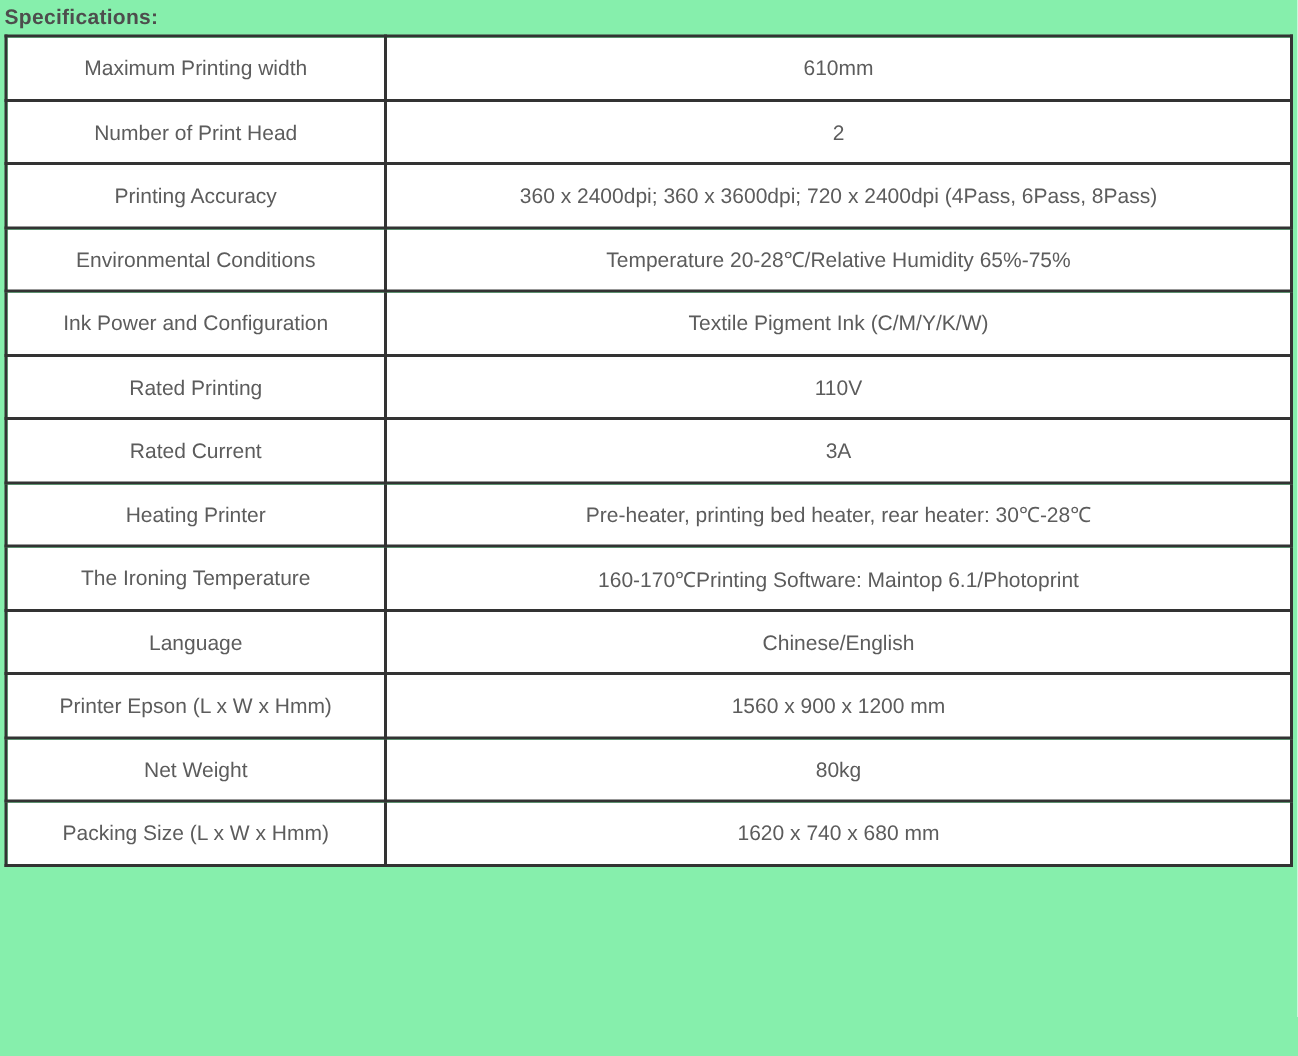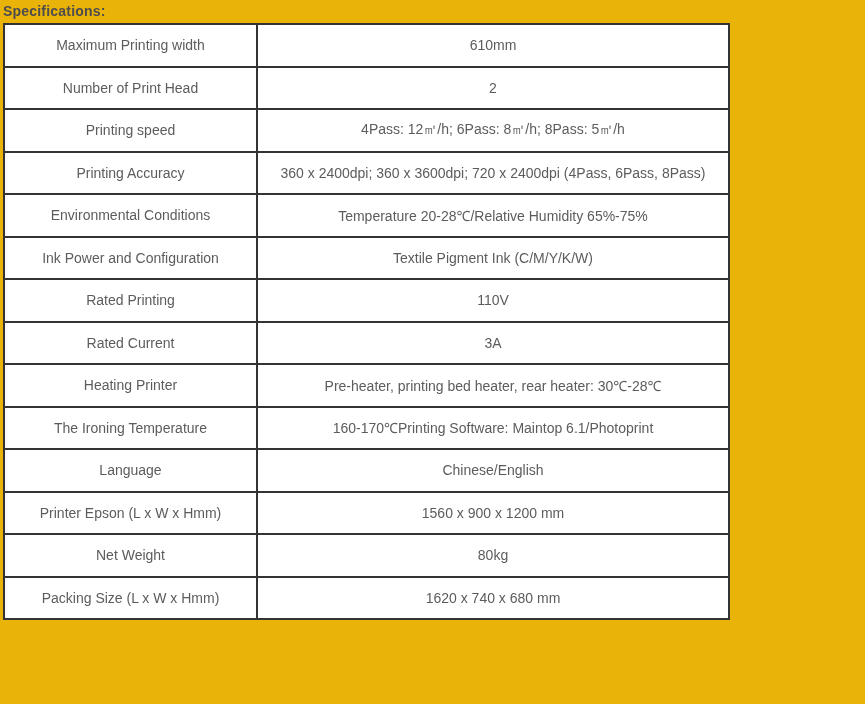--- a/index.html
+++ b/index.html
@@ -5,34 +5,34 @@
   html, body {
     margin: 0;
     padding: 0;
     background: #ffffff;
     font-family: "Liberation Sans", sans-serif;
   }
   .page {
     width: 865px;
     height: 704px;
     box-sizing: border-box;
-    background: #eab308;
+    background: #86efac;
     overflow: hidden;
   }
   .heading {
     font-size: 14px;
     font-weight: bold;
     color: #4d4d4d;
     padding: 3px 0 4px 3px;
     letter-spacing: 0.2px;
   }
   table.spec-table {
     border-collapse: collapse;
     table-layout: fixed;
-    width: 727px;
+    width: 859px;
     margin-left: 3px;
   }
   table.spec-table td {
     border: 2px solid #333333;
     height: 40.5px;
     text-align: center;
     vertical-align: middle;
     font-size: 14px;
     color: #5c5c5c;
     padding: 0 10px;
@@ -52,24 +52,20 @@
 
   <table class="spec-table">
     <tbody id="spec-tbody">
         <tr>
           <td class="label-cell">Maximum Printing width</td>
           <td class="value-cell">610mm</td>
         </tr>
         <tr>
           <td class="label-cell">Number of Print Head</td>
           <td class="value-cell">2</td>
-        </tr>
-        <tr>
-          <td class="label-cell">Printing speed</td>
-          <td class="value-cell">4Pass: 12㎡/h; 6Pass: 8㎡/h; 8Pass: 5㎡/h</td>
         </tr>
         <tr>
           <td class="label-cell">Printing Accuracy</td>
           <td class="value-cell">360 x 2400dpi; 360 x 3600dpi; 720 x 2400dpi (4Pass, 6Pass, 8Pass)</td>
         </tr>
         <tr>
           <td class="label-cell">Environmental Conditions</td>
           <td class="value-cell">Temperature 20-28℃/Relative Humidity 65%-75%</td>
         </tr>
         <tr>

